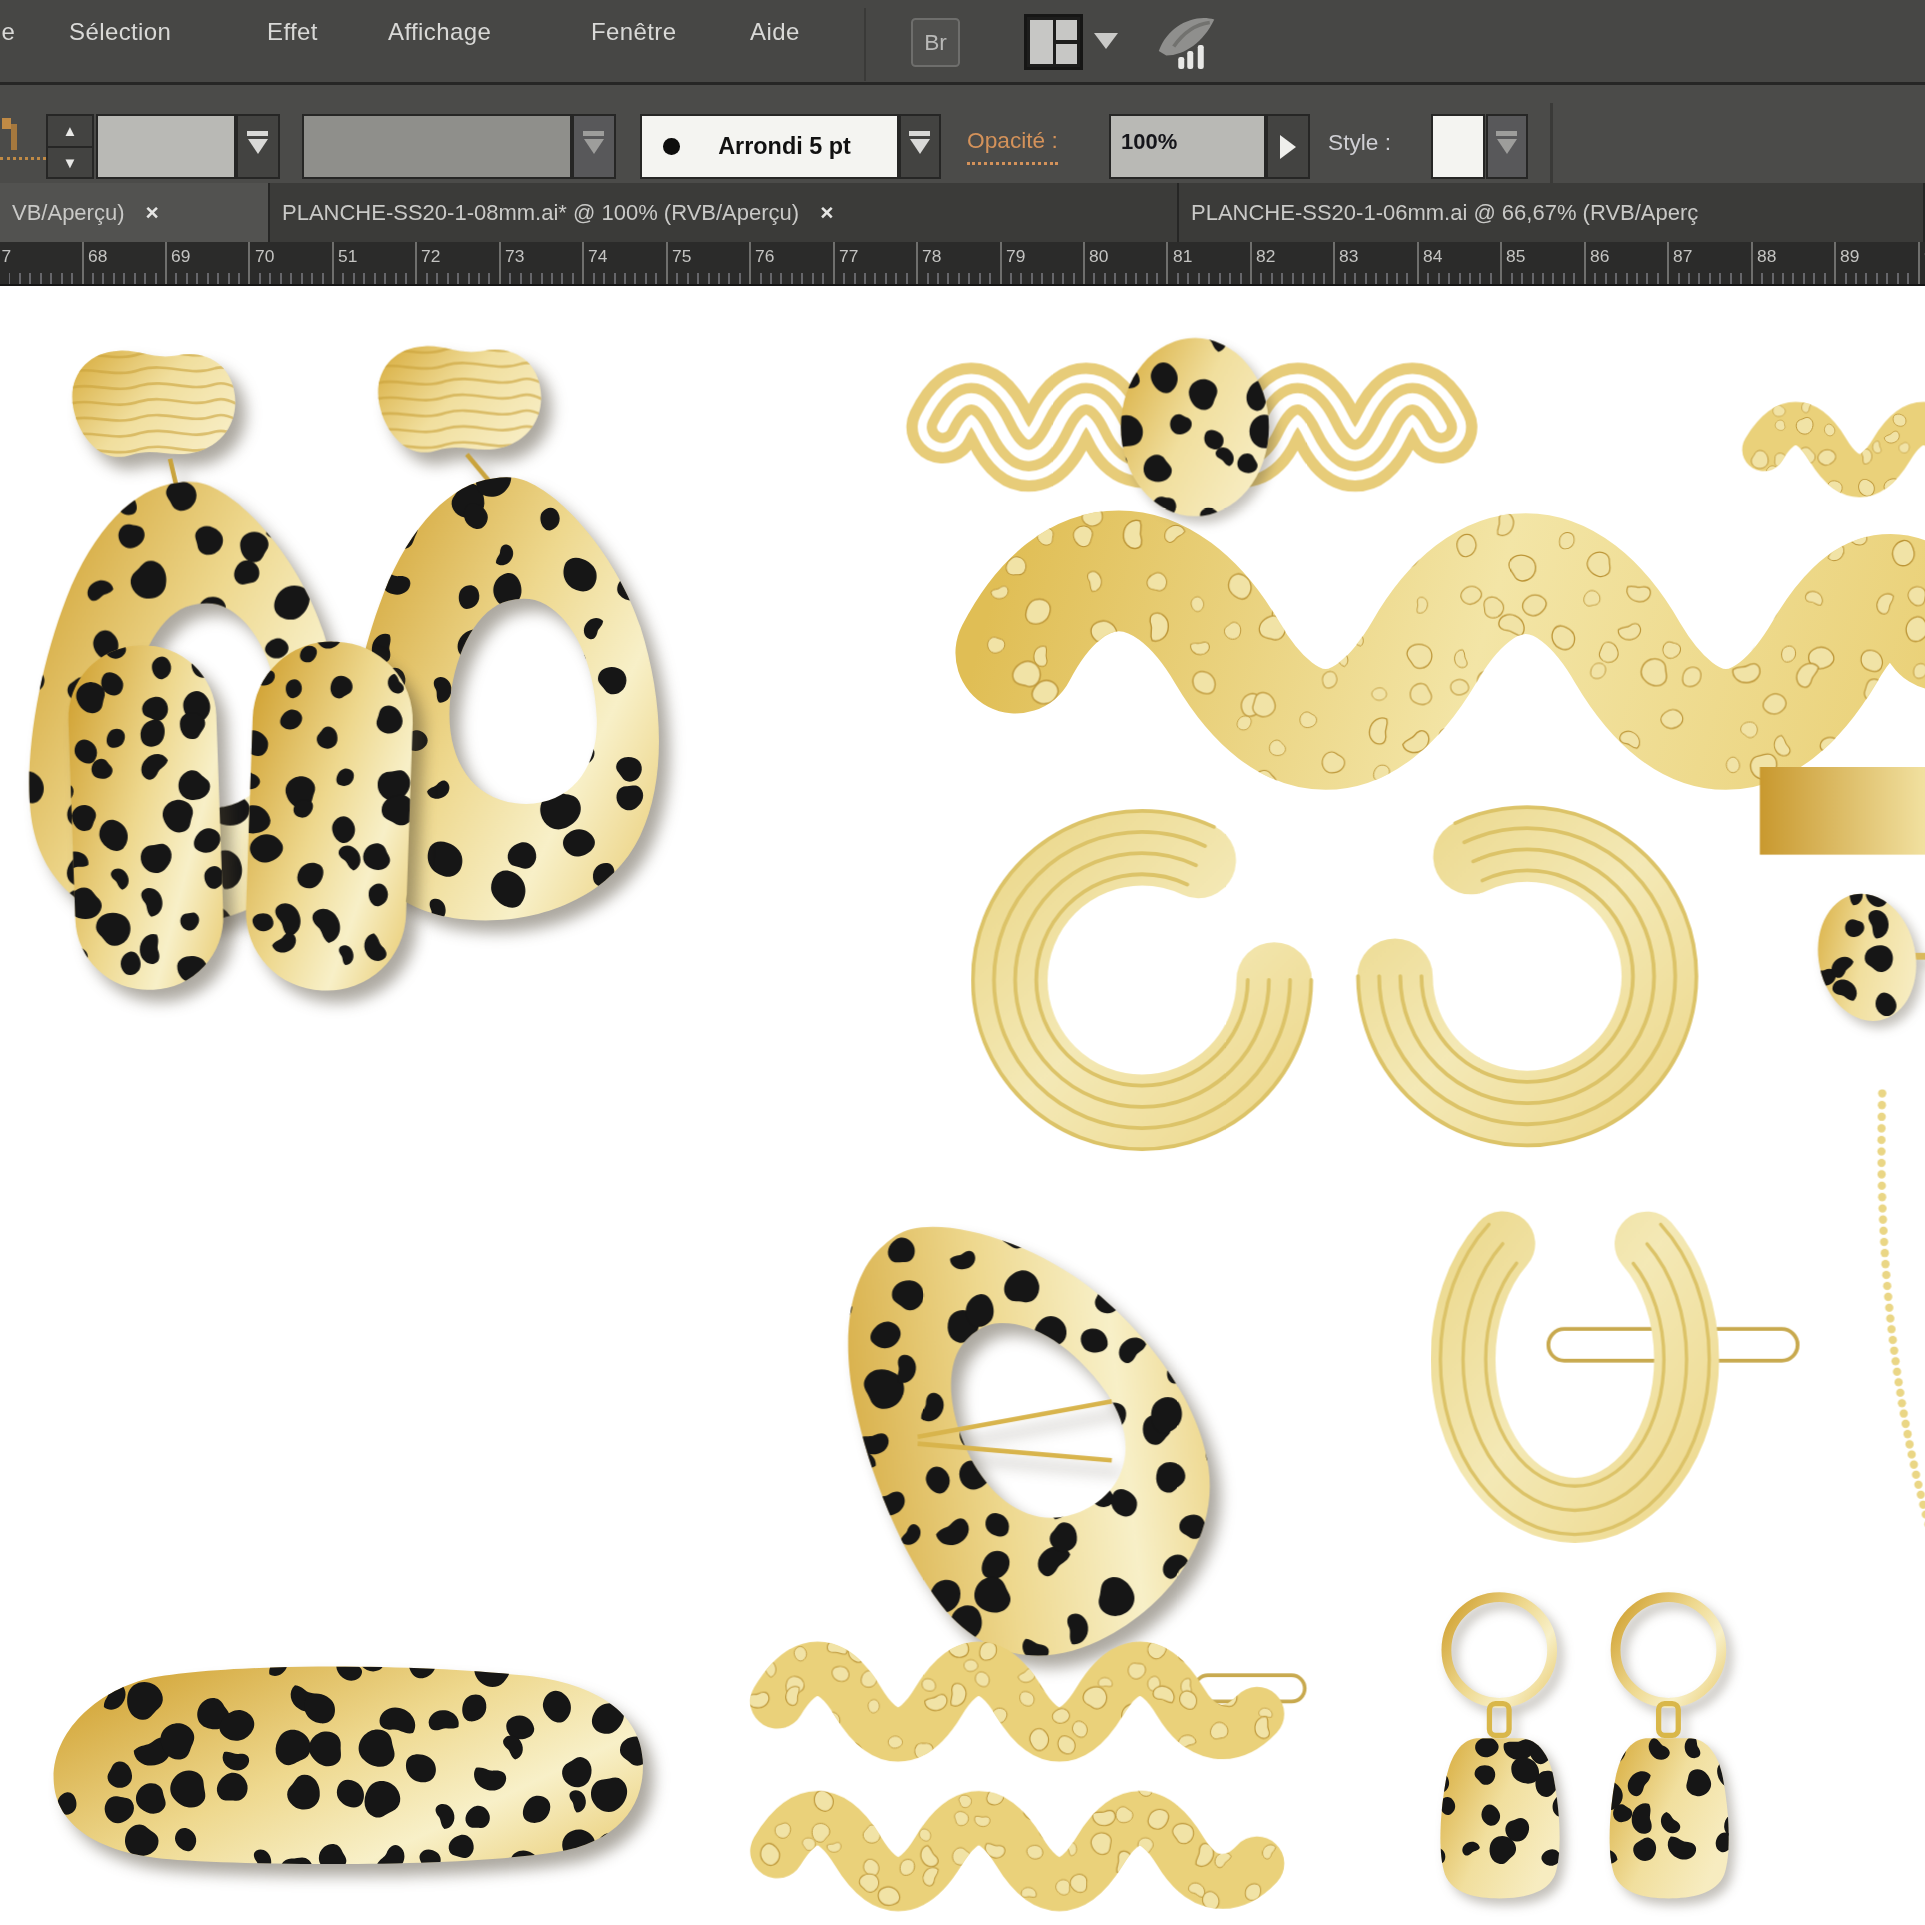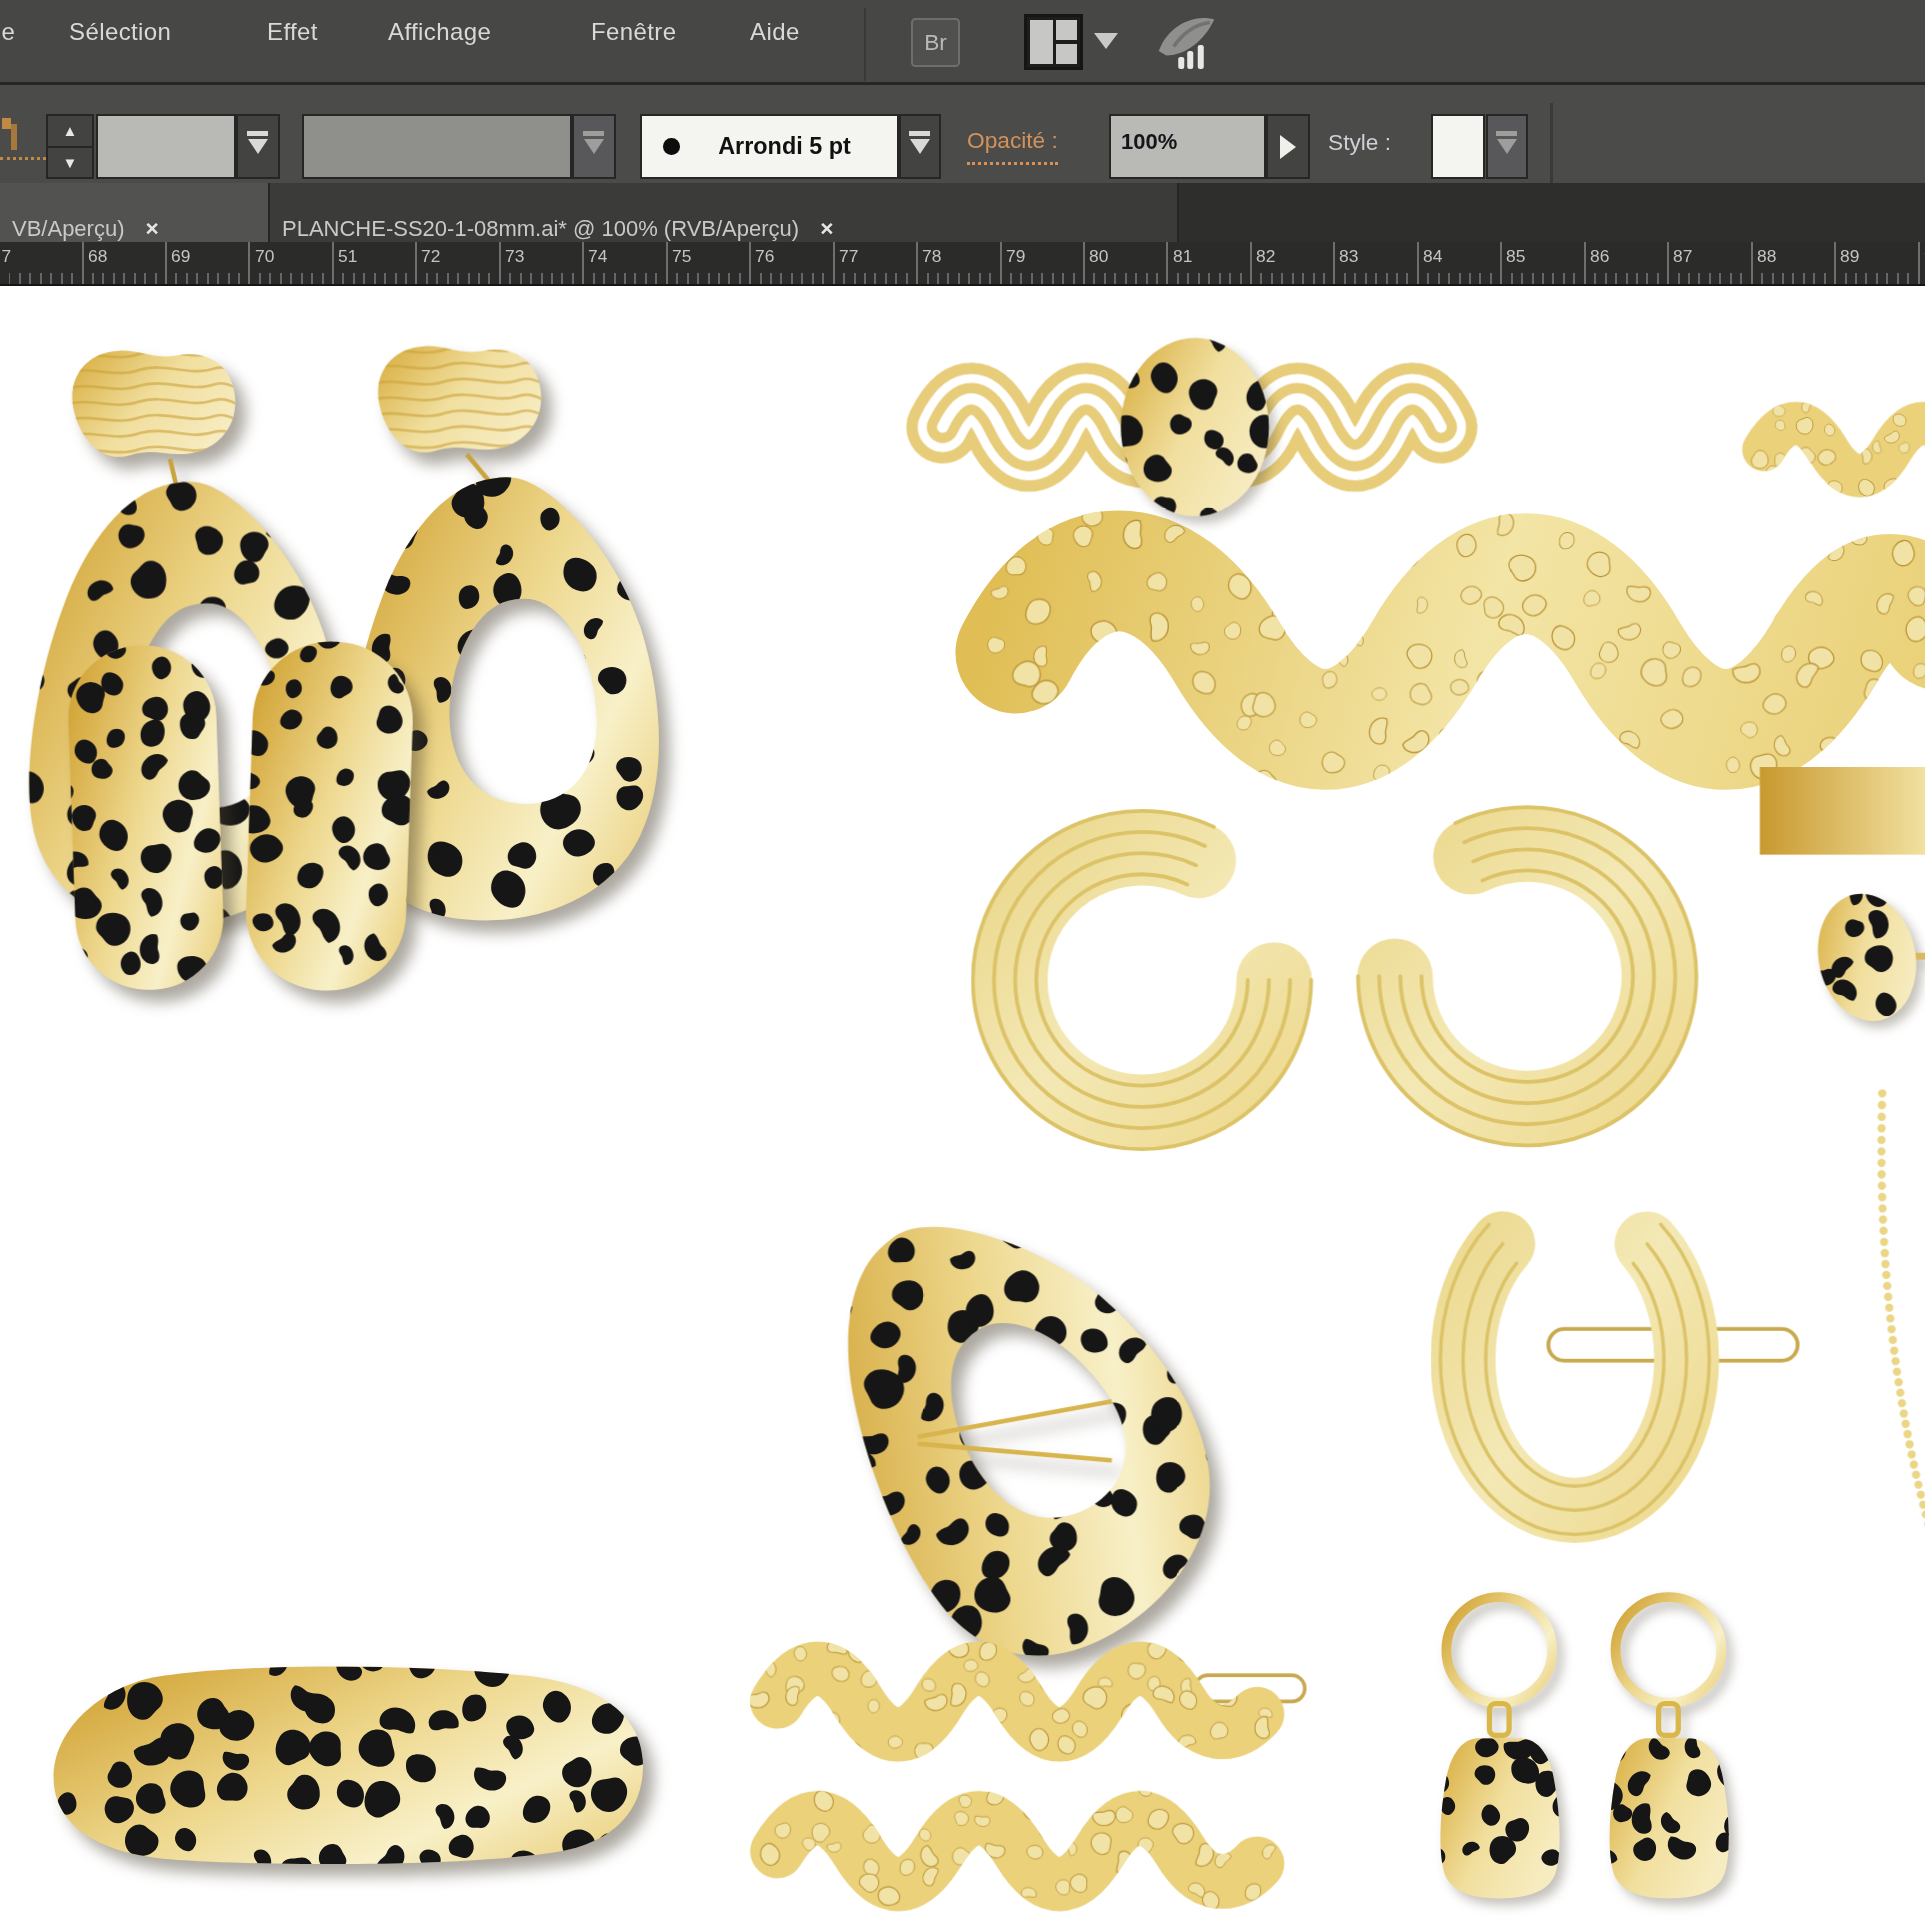--- a/index.html
+++ b/index.html
@@ -57,21 +57,21 @@
             border-left:16.6px solid #efefec;}
   .style-label{position:absolute;left:1328px;top:44px;font-size:22.7px;color:#cfcfd4;}
   .style-swatch{left:1431px;width:54px;}
   .sep{position:absolute;left:1550px;top:18px;width:3px;height:80px;background:#3a3a38;}
   .fmt-btn{position:absolute;left:1572px;top:30px;width:348px;height:63px;border:2.3px solid #78787a;
            border-radius:3px;background:#4b4b49;color:#e3e3e5;font-size:22.7px;
            display:flex;align-items:center;justify-content:center;}
   
   .tabbar{position:absolute;left:0;top:183px;width:1926px;height:59px;background:#2e2e2d;display:flex;}
   .tab{height:59px;box-sizing:border-box;border-right:2.3px solid #262625;display:flex;
-       align-items:flex-end;overflow:hidden;white-space:nowrap;color:#c9c9c7;font-size:22px;}
+       align-items:center;overflow:hidden;white-space:nowrap;color:#c9c9c7;font-size:22px;}
   .tab .t-title{margin-left:12px;overflow:hidden;text-overflow:clip;}
   .tab .t-close{margin-left:21px;margin-right:16.6px;color:#e6e6e4;font-size:22.7px;font-weight:bold;}
   .tab-active{background:#525250;}
   .tab-idle{background:#3b3b39;}
   
   .ruler{position:absolute;left:0;top:242px;width:1926px;height:44px;background:#2b2b2a;
          border-bottom:2.3px solid #161616;box-sizing:border-box;overflow:hidden;}
   .r-num{position:absolute;top:3.8px;font-size:17.4px;color:#c4c4c2;}
   .r-major{position:absolute;top:0;width:1.5px;height:44px;background:#6f6f6d;}
   .r-minor{position:absolute;bottom:0;width:1.5px;height:11.3px;background:#66666a;}
@@ -167,20 +167,23 @@
   </div>
 
   <div class="tabbar" id="tabbar">
       <div class="tab tab-active" style="width: 270px;">
         <span class="t-title">VB/Aperçu)</span>
         <span class="t-close">×</span>
       </div>
       <div class="tab tab-idle" style="width: 909px;">
         <span class="t-title">PLANCHE-SS20-1-08mm.ai* @ 100% (RVB/Aperçu)</span>
         <span class="t-close">×</span>
+      </div>
+      <div class="tab tab-idle" style="width: 746px;">
+        <span class="t-title">PLANCHE-SS20-1-06mm.ai @ 66,67% (RVB/Aperç</span>
       </div>
     </div>
 
   <div class="ruler" id="ruler">
       <div class="r-minor" style="left: 8.5px;"></div>
       <div class="r-minor" style="left: 19px;"></div>
       <div class="r-minor" style="left: 29px;"></div>
       <div class="r-minor" style="left: 40px;"></div>
       <div class="r-minor" style="left: 50px;"></div>
       <div class="r-minor" style="left: 61px;"></div>

